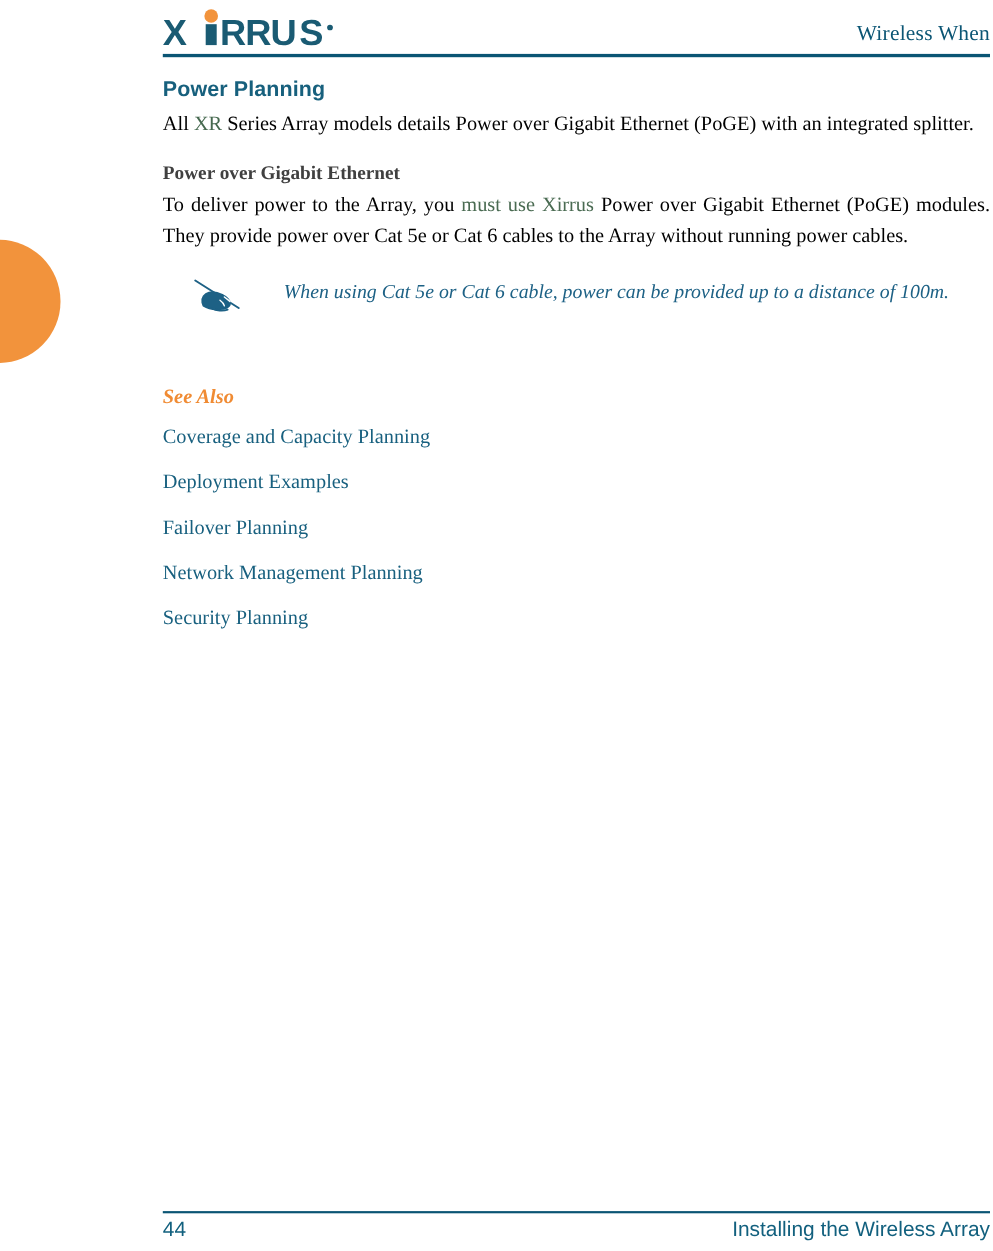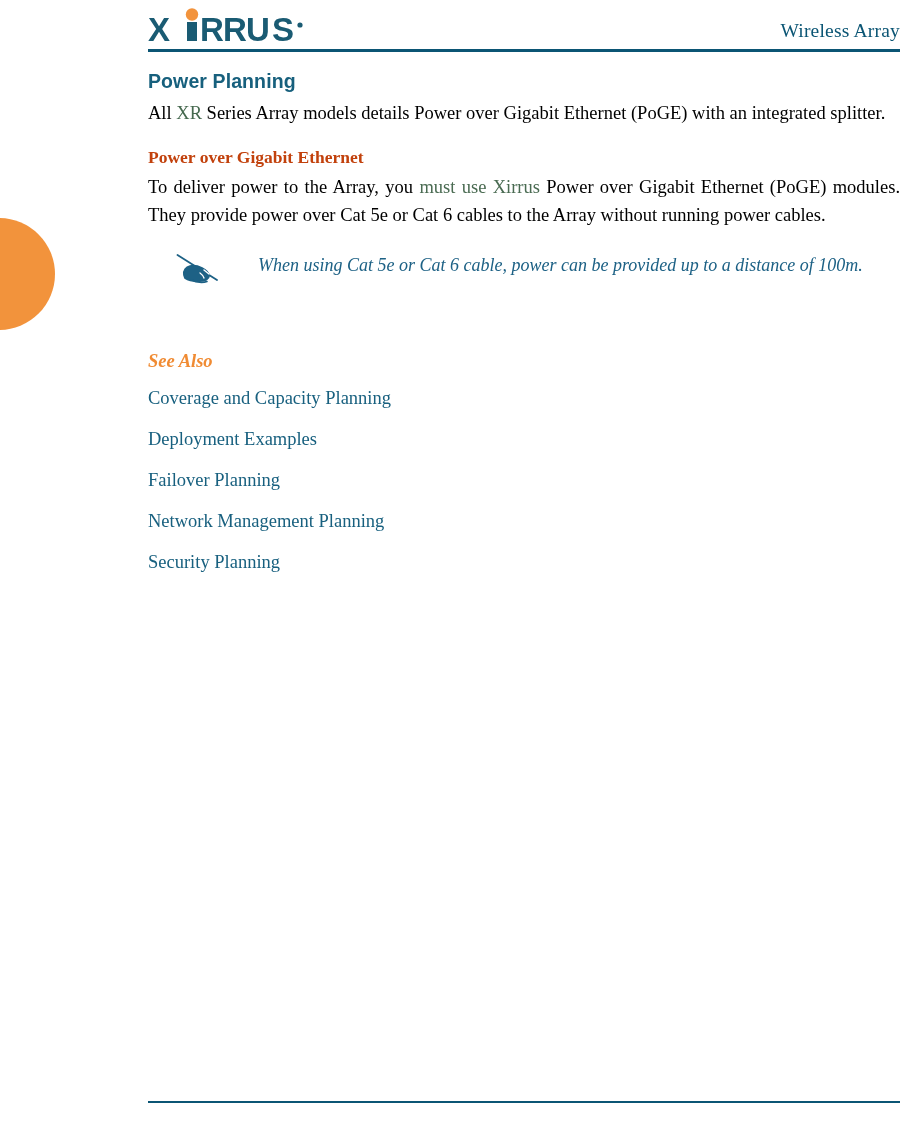--- a/index.html
+++ b/index.html
@@ -83,21 +83,21 @@
     font-weight: bold;
     color: #17607D;
     letter-spacing: 0.1px;
   }
 
   h2.sub-title {
     margin: 20px 0 5px 0;
     font-family: "Liberation Serif", serif;
     font-size: 17.5px;
     font-weight: bold;
-    color: #c2410c;
+    color: #404040;
   }
 
   p.body-text {
     margin: 0 0 14px 0;
     font-family: "Liberation Serif", serif;
     font-size: 18.5px;
     line-height: 28px;
     color: #000000;
     text-align: justify;
     text-justify: inter-word;
@@ -216,21 +216,21 @@
           <rect x="39" y="14" width="10" height="19"></rect>
           <text x="52" y="33" font-size="33" letter-spacing="-0.5">R</text>
           <text x="75" y="33" font-size="33" letter-spacing="-0.5">R</text>
           <text x="98" y="33" font-size="33" letter-spacing="-0.5">U</text>
           <text x="124" y="33" font-size="33" letter-spacing="-0.5">S</text>
           <circle cx="152" cy="17" r="2.6"></circle>
         </g>
       </svg>
     </div>
 
-    <div id="header-title">Wireless Array</div>
+    <div id="header-title">Wireless When</div>
   </div>
   <div id="header-rule"></div>
 
   <div id="content">
 
     <h1 class="section-title">Power Planning</h1>
 
     <p class="body-text"><span>All </span><span class="lnk">XR</span><span> Series Array models details Power over Gigabit Ethernet (PoGE) with an integrated splitter.</span></p>
 
     <h2 class="sub-title">Power over Gigabit Ethernet</h2>
@@ -264,14 +264,18 @@
         <li>Deployment Examples</li>
         <li>Failover Planning</li>
         <li>Network Management Planning</li>
         <li>Security Planning</li>
       </ul>
     </div>
 
   </div>
 
   <div id="footer-rule"></div>
+  <div id="footer">
+    <div id="page-number">44</div>
+    <div id="footer-title">Installing the Wireless Array</div>
+  </div>
 
 </div>
 
 </body></html>

